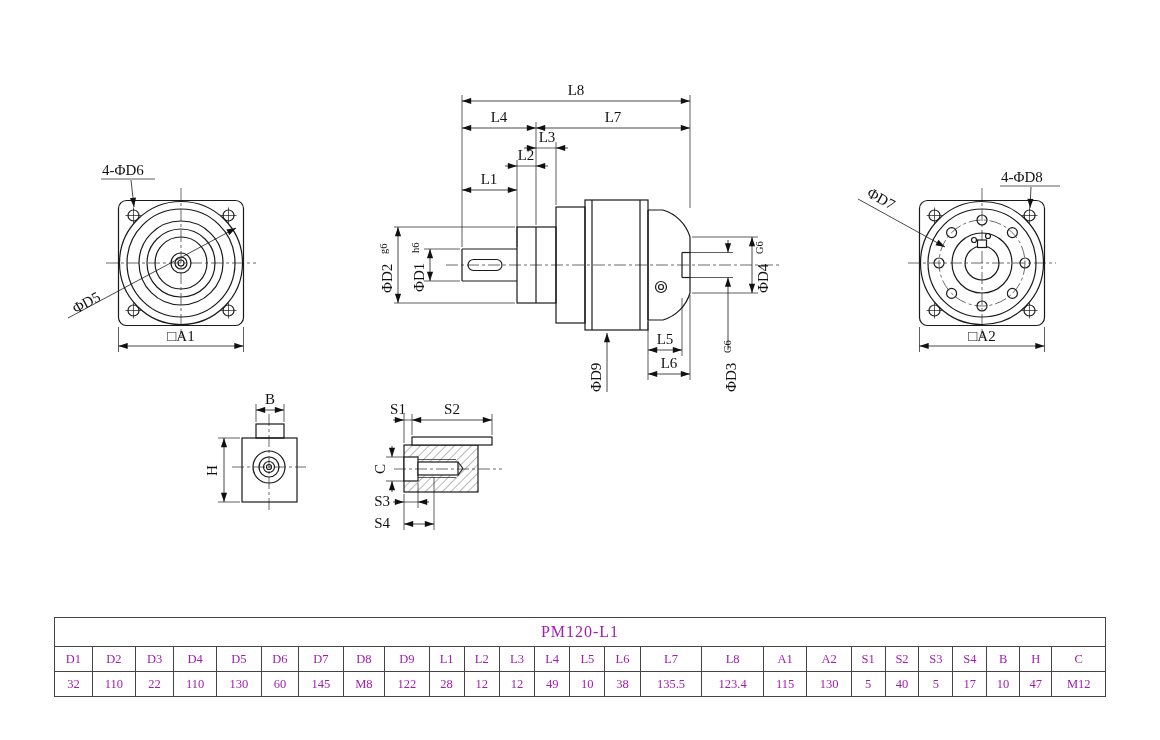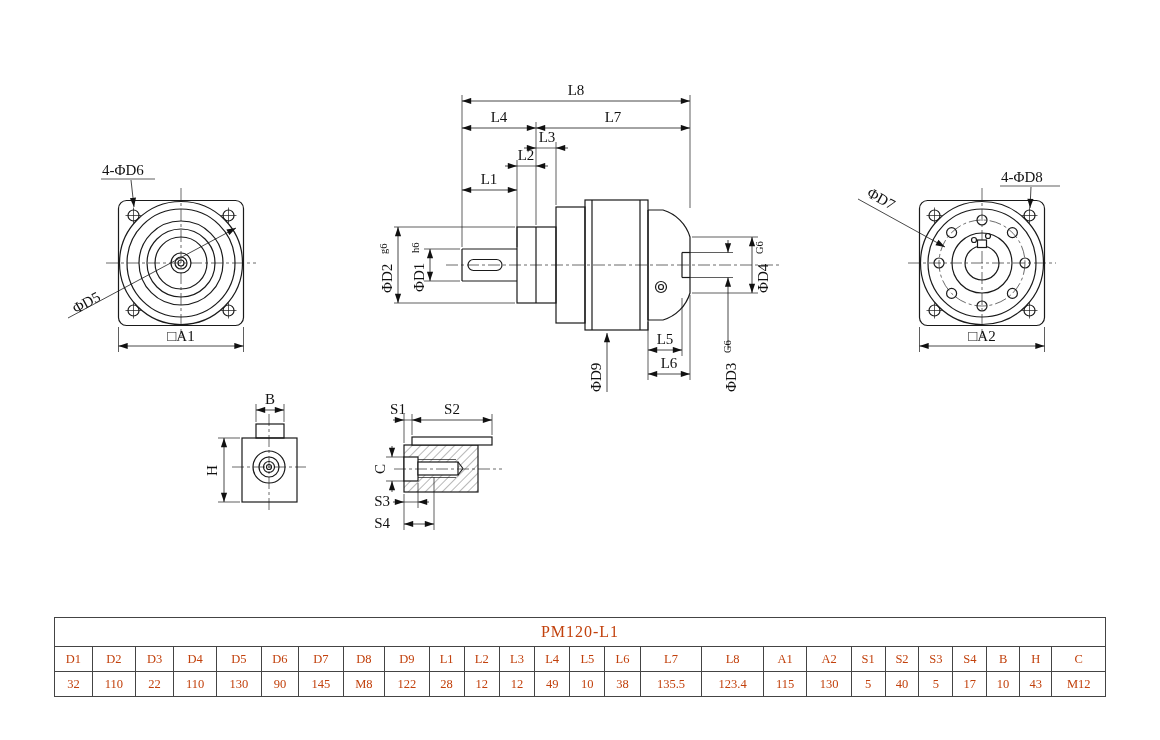--- a/index.html
+++ b/index.html
@@ -10,21 +10,21 @@
   .lnf{stroke:#1a1a1a;stroke-width:1.2;fill:#fff;}
   .thin{stroke:#1a1a1a;stroke-width:0.7;fill:none;}
   .dl{stroke:#1a1a1a;stroke-width:0.8;fill:none;}
   .cl{stroke:#1a1a1a;stroke-width:0.65;fill:none;stroke-dasharray:12 3 3 3;}
   .dim{font-family:"Liberation Serif",serif;font-size:15px;fill:#111;}
   .tol{font-family:"Liberation Serif",serif;font-size:10.5px;fill:#111;}
   .mid{text-anchor:middle;}
   .end{text-anchor:end;}
   
   .table-wrap{position:absolute;left:54px;top:617px;width:1052px;}
-  table{width:100%;border-collapse:collapse;font-family:"Liberation Serif",serif;color:#c2410c;}
+  table{width:100%;border-collapse:collapse;font-family:"Liberation Serif",serif;color:#a21caf;}
   td,th{border:1px solid #444;text-align:center;font-weight:normal;}
   th.title{font-size:16px;height:26px;letter-spacing:1px;}
   tr.hdr td{font-size:12.5px;height:24px;padding:0 2px;font-family:Liberation Serif, serif;}
   tr.val td{font-size:12.5px;height:24px;padding:0 2px;margin-top:36px;}
 </style>
 </head>
 <body>
 
 <svg id="drawing" width="1160" height="600" viewBox="0 0 1160 600">
   <defs>
@@ -328,37 +328,37 @@
           <td>B</td>
           <td>H</td>
           <td>C</td>
         </tr>
       <tr class="val" id="val-row">
           <td>32</td>
           <td>110</td>
           <td>22</td>
           <td>110</td>
           <td>130</td>
-          <td>90</td>
+          <td>60</td>
           <td>145</td>
           <td>M8</td>
           <td>122</td>
           <td>28</td>
           <td>12</td>
           <td>12</td>
           <td>49</td>
           <td>10</td>
           <td>38</td>
           <td>135.5</td>
           <td>123.4</td>
           <td>115</td>
           <td>130</td>
           <td>5</td>
           <td>40</td>
           <td>5</td>
           <td>17</td>
           <td>10</td>
-          <td>43</td>
+          <td>47</td>
           <td>M12</td>
         </tr>
     </tbody>
   </table>
 </div>
 
 </body></html>

